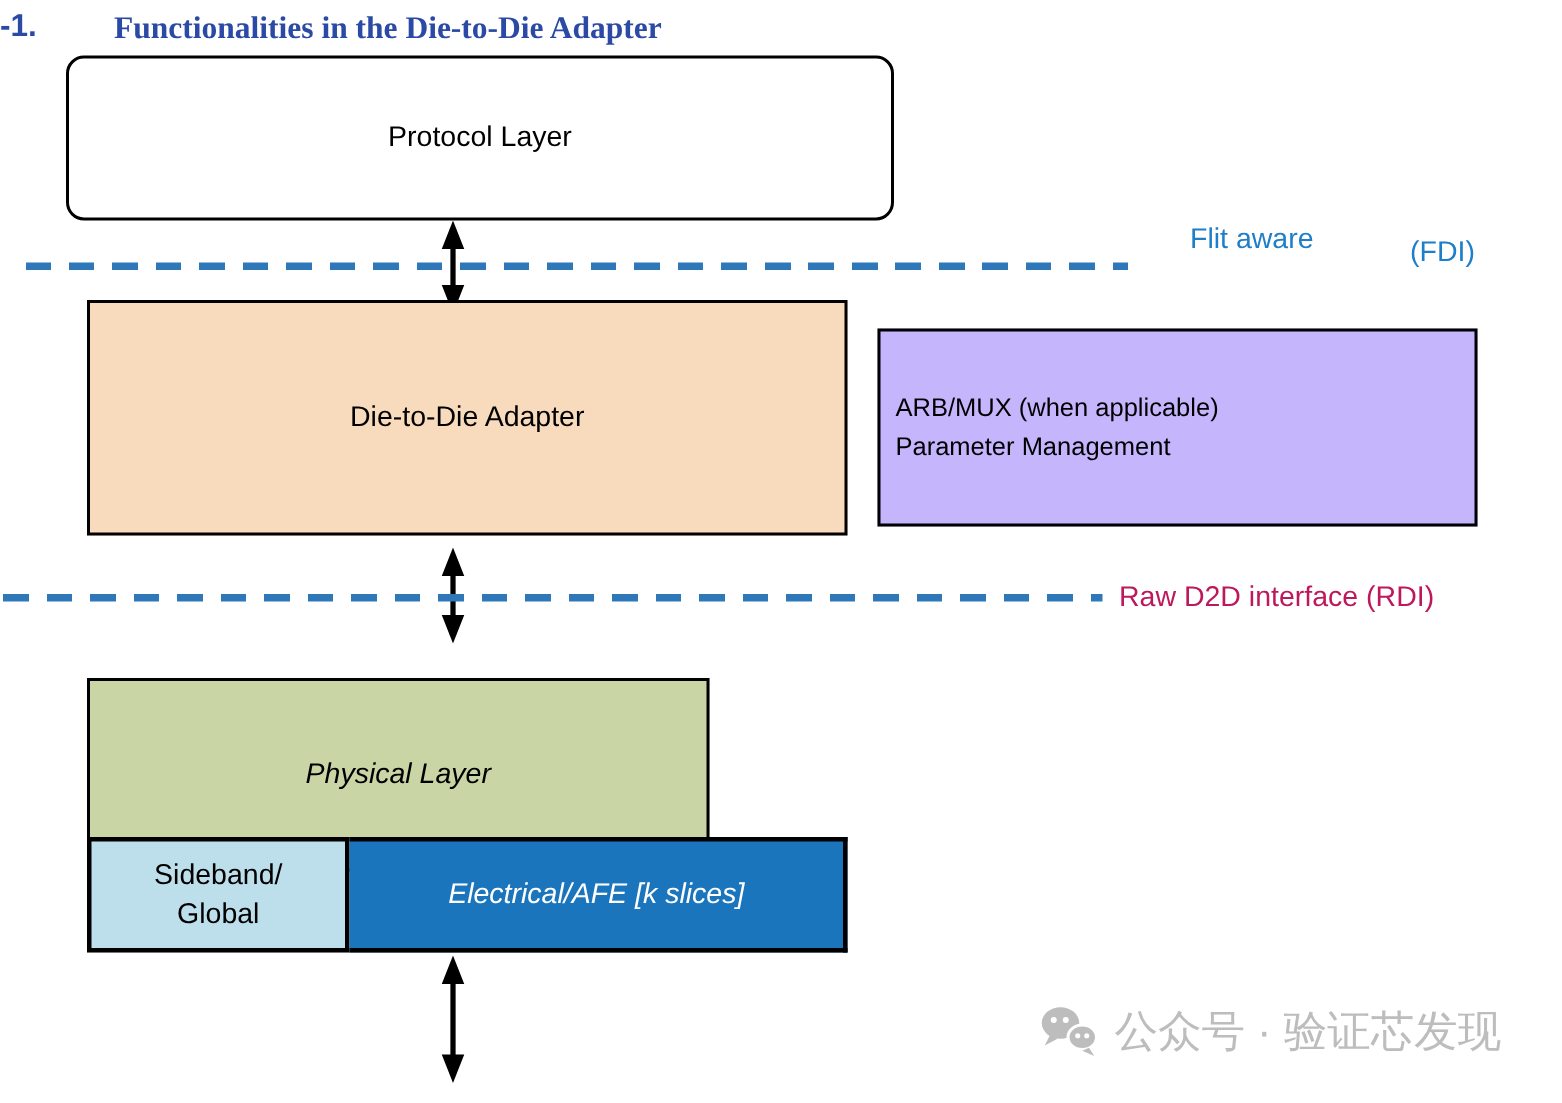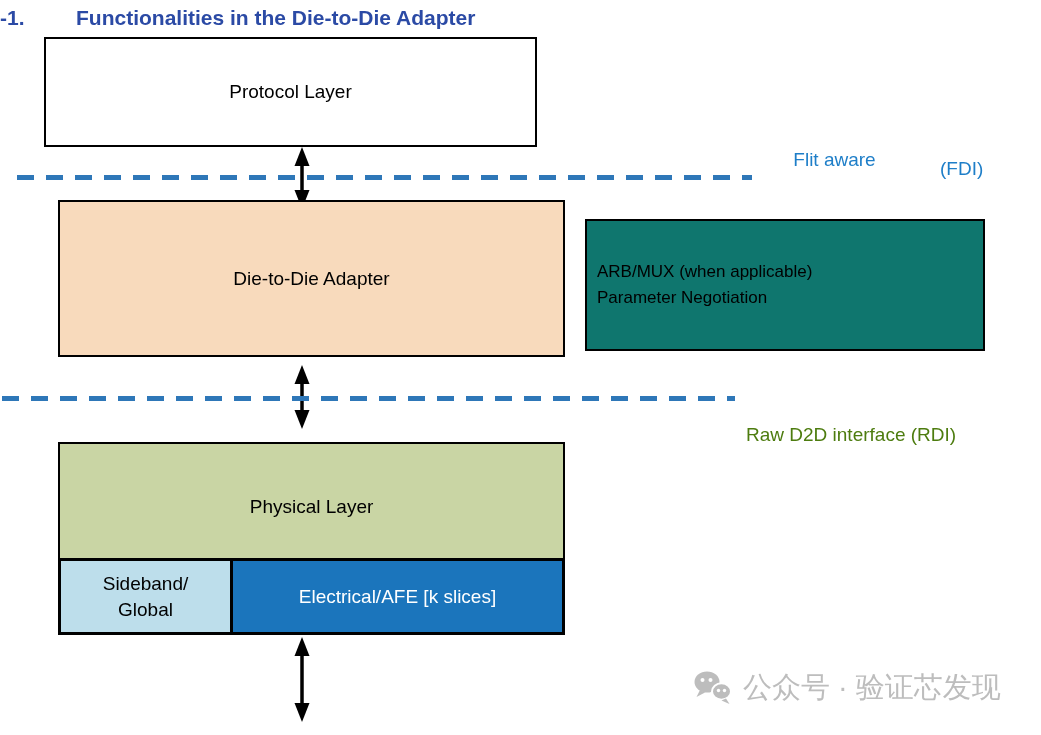--- a/index.html
+++ b/index.html
@@ -17,40 +17,40 @@
   .box {
     position:absolute;
     border:2px solid #000;
     box-sizing:border-box;
     display:flex;
     align-items:center;
     justify-content:center;
     font-size:19px;
     color:#000;
     text-align:center;
-    background:#0f766e;
+    background:#c4b5fd;
   }
   
   .title {
     position:absolute;
     top:6px;
     font-size:21px;
     font-weight:bold;
     white-space:nowrap;
   }
   #title-number { left:0px; }
   #title-text { left:76px; }
   
-  #protocol-box   { left:44px;  top:37px;  width:493px; height:110px; }
+  #protocol-box   { left:44px;  top:37px;  width:552px; height:110px;border-radius:12px; }
   #adapter-box    { left:58px;  top:200px; width:507px; height:157px; }
-  #physical-box   { left:58px;  top:442px; width:507px; height:129px; }
+  #physical-box   { left:58px;  top:452px; width:415px; height:129px;font-style:italic; }
   #sideband-box   { left:58px;  top:558px; width:175px; height:77px;
                     border-width:3px; flex-direction:column; line-height:26px; }
   #electrical-box { left:233px; top:558px; width:332px; height:77px;
-                    border-width:3px; border-left:none; color:#fff; }
+                    border-width:3px; border-left:none; color:#fff;font-style:italic; }
   
   #arb-box {
     left:585px; top:219px; width:400px; height:132px;
     flex-direction:column;
     align-items:flex-start;
     justify-content:center;
     text-align:left;
     font-size:17px;
     line-height:26px;
     padding-left:10px;
@@ -86,21 +86,21 @@
     font-size:29px;
     white-space:nowrap;
   }
 </style>
 </head>
 <body>
 
 <div id="canvas">
 
   <span id="title-number" class="title" style="color: rgb(43, 74, 165);">-1.</span>
-  <span id="title-text" class="title" style="color: rgb(43, 74, 165);">Functionalities in the Die-to-Die Adapter</span>
+  <span id="title-text" class="title" style="color: rgb(43, 74, 165); font-family: Liberation Serif, serif;">Functionalities in the Die-to-Die Adapter</span>
 
   <div id="protocol-box" class="box" style="background-color: rgb(255, 255, 255);">
     <span>Protocol Layer</span>
   </div>
 
   <svg id="arrow-1" class="v-arrow" width="22" height="62">
     <line x1="11" y1="10" x2="11" y2="52" stroke="#000" stroke-width="3.5"></line>
     <polygon points="11,0 3.5,19 18.5,19" fill="#000"></polygon>
     <polygon points="11,62 3.5,43 18.5,43" fill="#000"></polygon>
   </svg>
@@ -111,32 +111,32 @@
     <div>Flit aware</div>
   </div>
   <span id="fdi-abbrev" class="if-label" style="color: rgb(30, 126, 200);">(FDI)</span>
 
   <div id="adapter-box" class="box" style="background-color: rgb(248, 218, 188);">
     <span>Die-to-Die Adapter</span>
   </div>
 
   <div id="arb-box" class="box">
     <div>ARB/MUX (when applicable)</div>
-    <div>Parameter Negotiation</div>
+    <div>Parameter Management</div>
   </div>
 
   <svg id="arrow-2" class="v-arrow" width="22" height="64">
     <line x1="11" y1="10" x2="11" y2="54" stroke="#000" stroke-width="3.5"></line>
     <polygon points="11,0 3.5,19 18.5,19" fill="#000"></polygon>
     <polygon points="11,64 3.5,45 18.5,45" fill="#000"></polygon>
   </svg>
 
   <div id="rdi-line" class="dash-line" style="background: repeating-linear-gradient(90deg, rgb(46, 119, 184) 0px, rgb(46, 119, 184) 17px, transparent 17px, transparent 29px);"></div>
 
-  <span id="rdi-label" class="if-label" style="color: #4d7c0f; margin-top: 36px;">Raw D2D interface (RDI)</span>
+  <span id="rdi-label" class="if-label" style="color: #be185d;">Raw D2D interface (RDI)</span>
 
   <div id="physical-box" class="box" style="background-color: rgb(201, 213, 164);">
     <span>Physical Layer</span>
   </div>
 
   <div id="sideband-box" class="box" style="background-color: rgb(189, 222, 235);">
     <div>Sideband/</div>
     <div>Global</div>
   </div>
 

